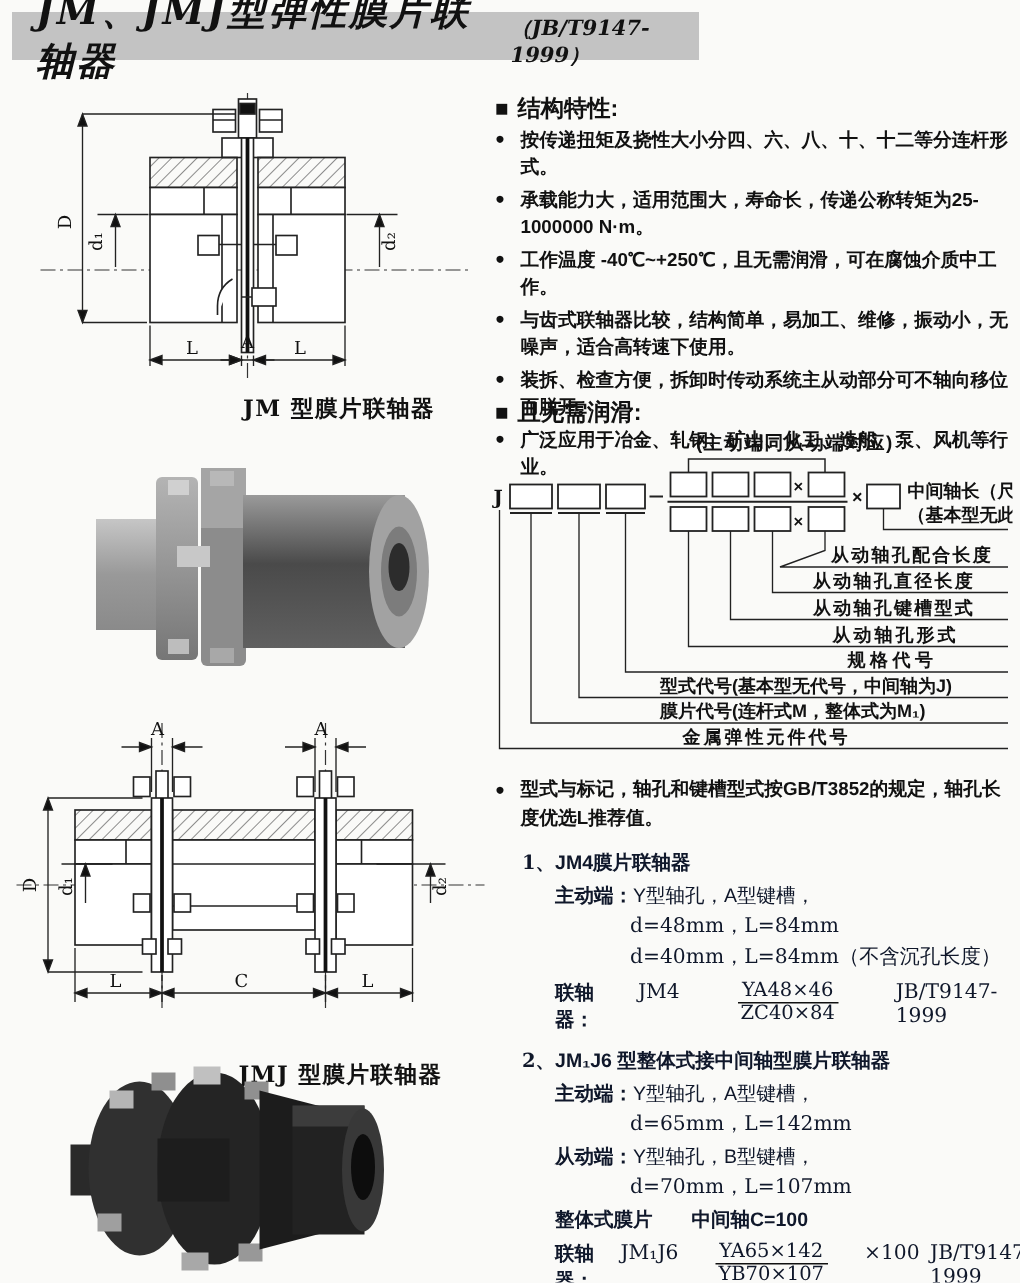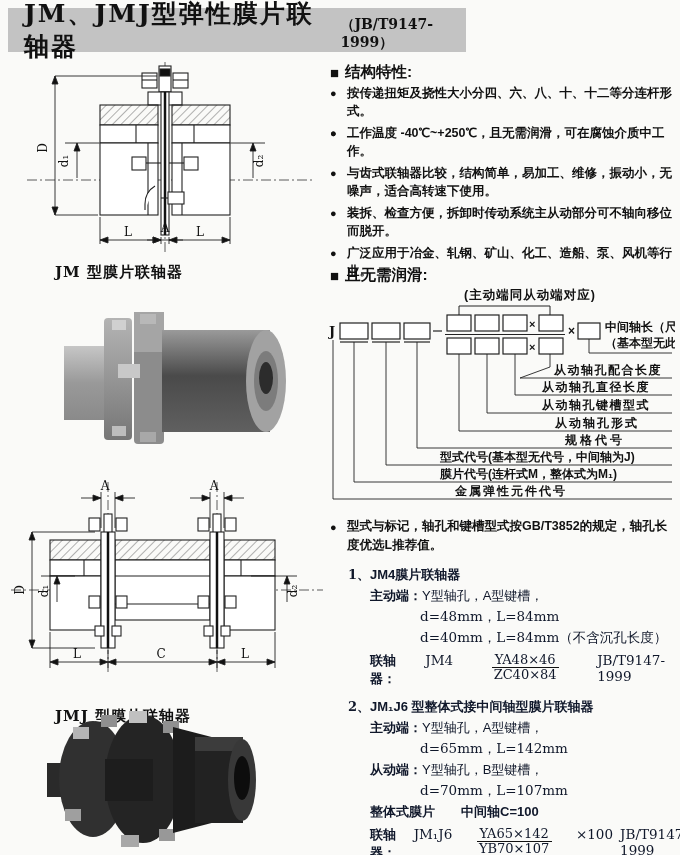--- a/index.html
+++ b/index.html
@@ -1,28 +1,28 @@
 <!DOCTYPE html>
 <html><head>
 <meta charset="utf-8">
 <style>
   html,body{margin:0;padding:0;}
   body{width:680px;height:855px;position:relative;background:#fafaf8;
        font-family:"Liberation Sans",sans-serif;color:#1a1a1a;overflow:hidden;}
   .abs{position:absolute;}
   
-  #title-bar{left:8px;top:8px;width:458px;height:44px;background:#c3c3c3;
-             display:flex;align-items:center;padding-left:16px;box-sizing:border-box;}
+  #title-bar{left:8px;top:8px;width:458px;height:32px;background:#c3c3c3;
+             display:flex;align-items:center;padding-left:16px;box-sizing:border-box;font-style:italic;}
   #title-main{font-family:"DejaVu Serif",serif;font-weight:bold;font-size:25px;
               letter-spacing:2px;color:#111;}
   #title-std{font-family:"DejaVu Serif",serif;font-weight:bold;font-size:14px;
              color:#111;margin-left:20px;padding-top:8px;}
   
   .caption{font-family:"DejaVu Serif",serif;font-weight:600;font-size:15px;
-           letter-spacing:1px;text-align:left;color:#111;}
+           letter-spacing:1px;text-align:right;color:#111;}
   
   .sec-head{display:flex;align-items:center;gap:6px;font-weight:bold;font-size:15.5px;color:#111;}
   .sec-head .sq{font-size:15px;line-height:1;}
   #features-list{left:330px;top:84px;width:348px;list-style:none;margin:0;padding:0;}
   #features-list li{position:relative;padding-left:17px;font-size:12.5px;font-weight:bold;
                     line-height:18px;margin-bottom:4px;color:#111;}
   #features-list .mark{position:absolute;left:0;top:0;font-size:11px;}
   #marking-note{left:330px;top:517px;width:348px;position:absolute;padding-left:17px;
                 box-sizing:border-box;font-size:12.5px;font-weight:bold;line-height:19px;color:#111;}
   #marking-note .mark{position:absolute;left:0;top:1px;font-size:11px;}
@@ -278,21 +278,21 @@
     <ellipse cx="197" cy="75" rx="8" ry="22" fill="#0d0d0d"></ellipse>
   </g>
 </svg>
 
 <div class="abs sec-head" style="left:330px;top:62px;">
   <span class="sq">■</span>
   <span>结构特性:</span>
 </div>
 <ul class="abs" id="features-list">
   <li><span class="mark">●</span><span>按传递扭矩及挠性大小分四、六、八、十、十二等分连杆形式。</span></li>
-  <li><span class="mark">●</span></li>
+  <li><span class="mark">●</span><span>承载能力大，适用范围大，寿命长，传递公称转矩为25-1000000 N·m。</span></li>
   <li><span class="mark">●</span><span>工作温度 -40℃~+250℃，且无需润滑，可在腐蚀介质中工作。</span></li>
   <li><span class="mark">●</span><span>与齿式联轴器比较，结构简单，易加工、维修，振动小，无噪声，适合高转速下使用。</span></li>
   <li><span class="mark">●</span><span>装拆、检查方便，拆卸时传动系统主从动部分可不轴向移位而脱开。</span></li>
   <li><span class="mark">●</span><span>广泛应用于冶金、轧钢、矿山、化工、造船、泵、风机等行业。</span></li>
 </ul>
 
 <div class="abs sec-head" style="left:330px;top:265px;">
   <span class="sq">■</span>
   <span>且无需润滑:</span>
 </div>

